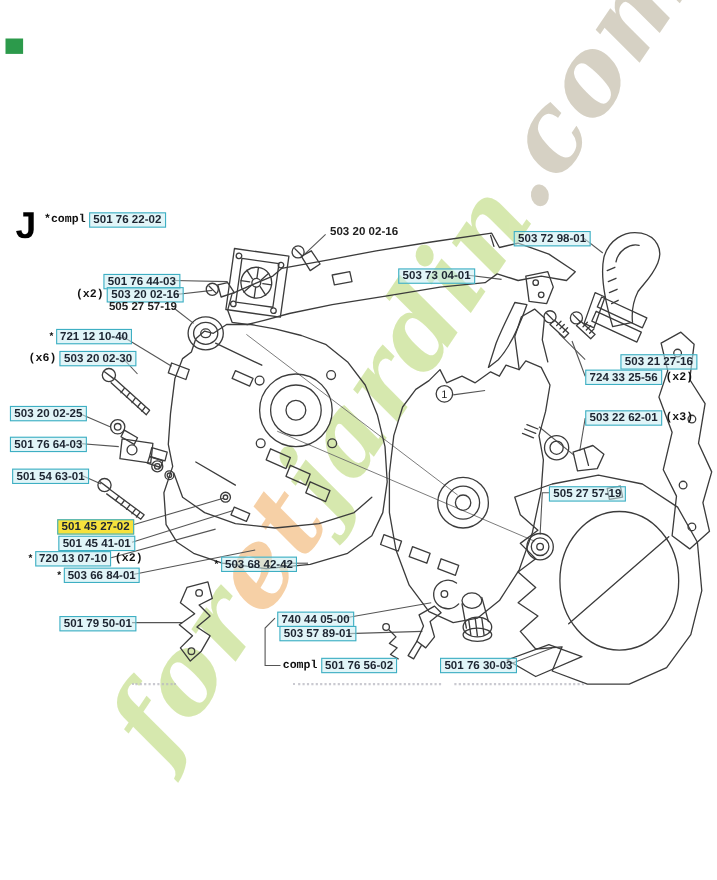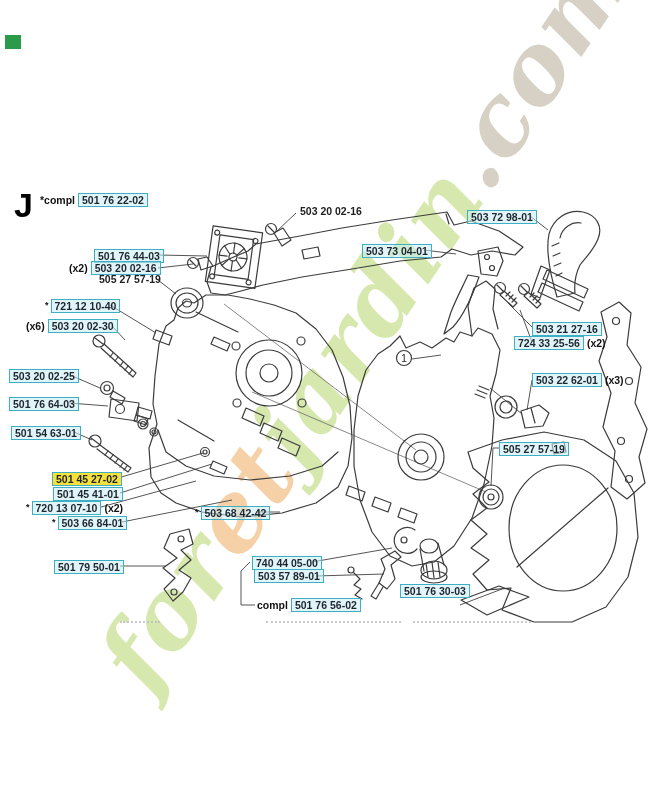--- a/index.html
+++ b/index.html
@@ -15,21 +15,21 @@
   svg.art{position:absolute;left:0;top:0;z-index:2;}
   svg.art *{vector-effect:non-scaling-stroke;}
   .ln{stroke:#3c3c3c;stroke-width:1.2;fill:none;stroke-linejoin:round;stroke-linecap:round;}
   .thin{stroke:#6a6a6a;stroke-width:.8;fill:none;}
   .leader{stroke:#555;stroke-width:1;fill:none;}
   
   #labels-layer{position:absolute;inset:0;z-index:3;}
   .label{position:absolute;display:flex;align-items:flex-start;gap:3px;white-space:nowrap;
          font:bold 10.5px "Liberation Sans",sans-serif;color:#111;}
   .label .star{font-size:9px;margin-right:-1px;line-height:13px;}
-  .label .prefix,.label .suffix{line-height:14px;}
+  .label .prefix,.label .suffix{line-height:14px;font-family:Liberation Mono, monospace;}
   .label .num{border:1px solid #3eafc3;background:rgba(201,236,243,.55);color:#1d2531;
               padding:0 3px;line-height:12px;}
   .label .num.plain{border:none;background:none;color:#222;}
   .label .num.hl{background:#f6e13c;}
   .page-letter{position:absolute;left:14px;top:186px;font:bold 34px "Liberation Sans",sans-serif;
                color:#000;z-index:3;}
   .green-square{position:absolute;left:5px;top:35px;width:16px;height:14px;z-index:3;}
   .dots{position:absolute;height:0;border-top:2px dotted #b9b9c2;opacity:.75;z-index:3;}
 </style>
 </head>
@@ -331,45 +331,45 @@
       <div class="label" style="left: 195px; top: 506px;">
         <span class="star">*</span>
         <span class="num">503 68 42-42</span>
       </div>
       <div class="label" style="left: 362px; top: 244px;">
         <span class="num">503 73 04-01</span>
       </div>
       <div class="label" style="left: 467px; top: 210px;">
         <span class="num">503 72 98-01</span>
       </div>
-      <div class="label" style="left: 532px; top: 322px;">
+      <div class="label" style="left: 564px; top: 322px;">
         <span class="num">503 21 27-16</span>
       </div>
-      <div class="label" style="left: 514px; top: 336px;">
+      <div class="label" style="left: 532px; top: 336px;">
         <span class="num">724 33 25-56</span>
         <span class="suffix">(x2)</span>
       </div>
       <div class="label" style="left: 532px; top: 373px;">
         <span class="num">503 22 62-01</span>
         <span class="suffix">(x3)</span>
       </div>
       <div class="label" style="left: 499px; top: 442px;">
         <span class="num">505 27 57-19</span>
       </div>
       <div class="label" style="left: 252px; top: 556px;">
         <span class="num">740 44 05-00</span>
       </div>
       <div class="label" style="left: 254px; top: 569px;">
         <span class="num">503 57 89-01</span>
       </div>
       <div class="label" style="left: 257px; top: 598px;">
         <span class="prefix">compl</span>
         <span class="num">501 76 56-02</span>
       </div>
-      <div class="label" style="left: 400px; top: 584px;">
+      <div class="label" style="left: 400px; top: 598px;">
         <span class="num">501 76 30-03</span>
       </div>
     </div>
 
   <div class="dots" style="left:120px;top:621px;width:40px;"></div>
   <div class="dots" style="left:266px;top:621px;width:135px;"></div>
   <div class="dots" style="left:413px;top:621px;width:118px;"></div>
 </div>
 
 </body></html>

